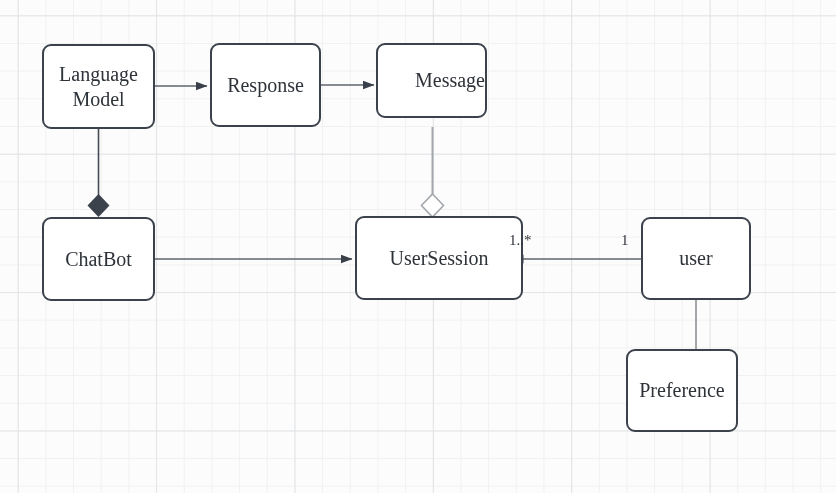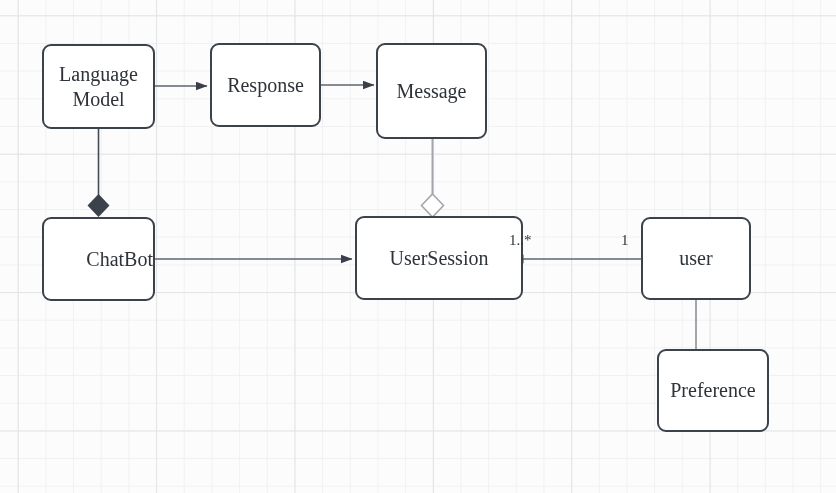--- a/index.html
+++ b/index.html
@@ -54,25 +54,25 @@
     justify-content: center;
     text-align: center;
     color: #2e3339;
     font-size: 20px;
     line-height: 1.25;
     white-space: pre-line;
     z-index: 2;
   }
   #node-language-model { left: 42px;  top: 44px;  width: 113px; height: 85px; }
   #node-response       { left: 210px; top: 43px;  width: 111px; height: 84px; }
-  #node-message        { left: 376px; top: 43px;  width: 111px; height: 96px; }
-  #node-chatbot        { left: 42px;  top: 217px; width: 113px; height: 84px; justify-content: flex-end; }
+  #node-message        { left: 376px; top: 43px;  width: 111px; height: 75px; justify-content: flex-end; }
+  #node-chatbot        { left: 42px;  top: 217px; width: 113px; height: 84px; }
   #node-usersession    { left: 355px; top: 216px; width: 168px; height: 84px; }
   #node-user           { left: 641px; top: 217px; width: 110px; height: 83px; }
-  #node-preference     { left: 657px; top: 349px; width: 112px; height: 83px; }
+  #node-preference     { left: 626px; top: 349px; width: 112px; height: 83px; }
   
   .edge-label {
     position: absolute;
     font-size: 15px;
     color: #2e3339;
     z-index: 3;
     background: transparent;
   }
   #label-target-multiplicity { left: 509px; top: 232px; }
   #label-source-multiplicity { left: 621px; top: 232px; }

